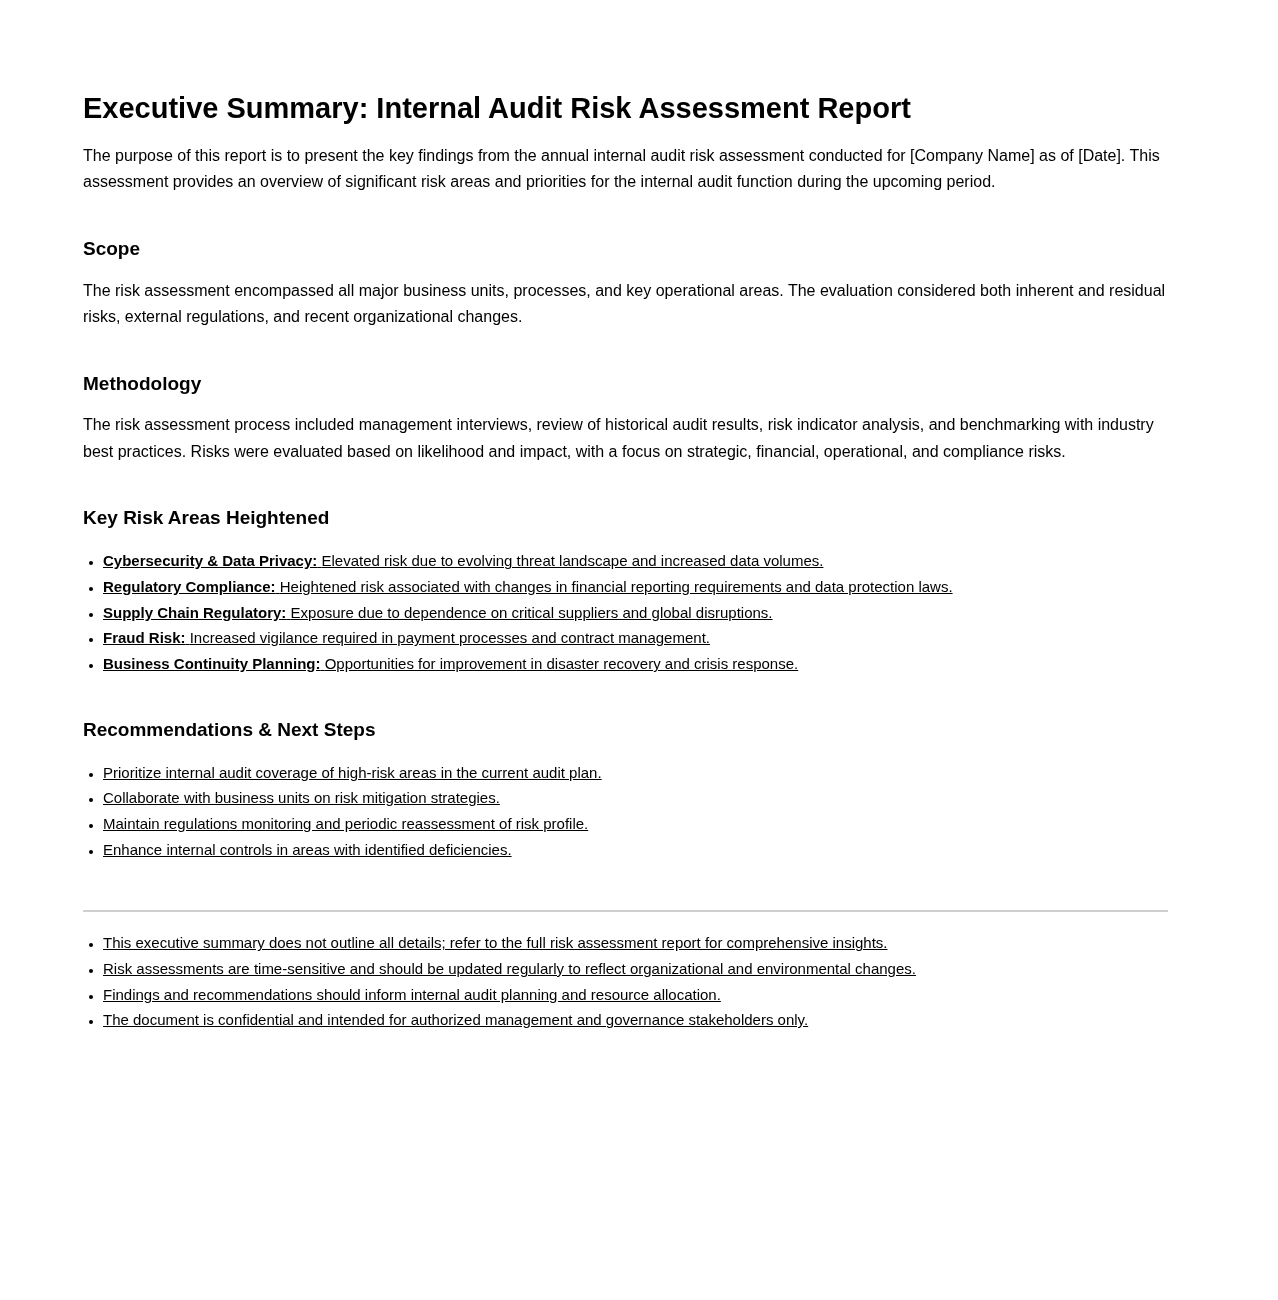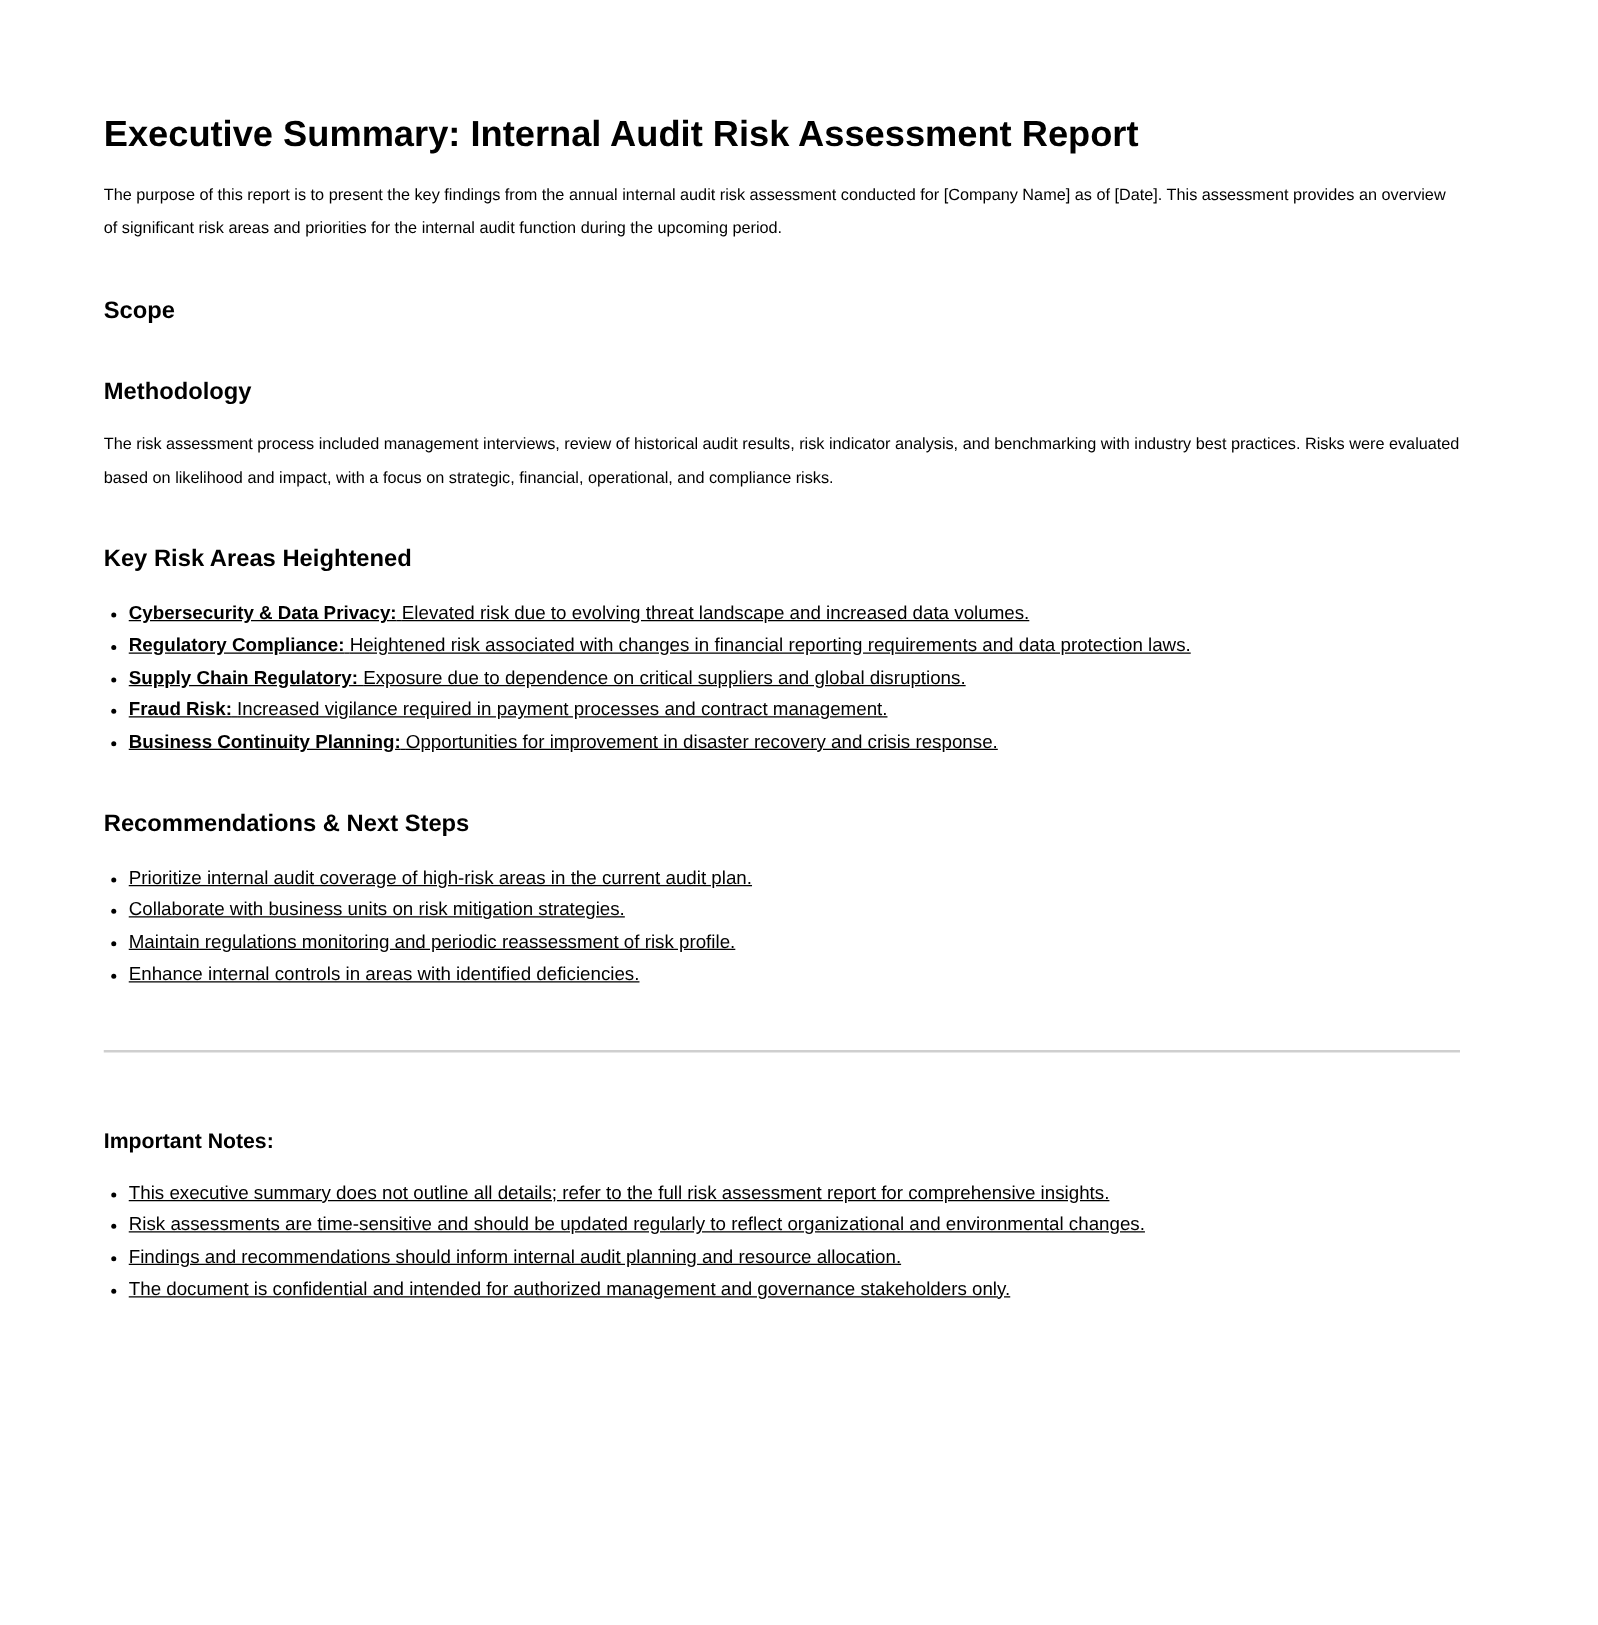--- a/index.html
+++ b/index.html
@@ -27,21 +27,21 @@
     margin: 0;
     letter-spacing: 0;
   }
   h2.section-heading {
     font-size: 19px;
     line-height: 1.2;
     font-weight: 700;
     margin: 42px 0 0 0;
   }
   p.section-body {
-    font-size: 13px;
+    font-size: 16px;
     line-height: 26.5px;
     margin: 17px 0 0 0;
   }
   ul.bullet-list {
     font-size: 15px;
     margin: 18px 0 0 0;
     padding: 0 0 0 20px;
     list-style: disc outside;
     text-decoration: underline;
   }
@@ -70,20 +70,21 @@
 </head>
 <body>
 
 <div class="doc">
 
   <h1 class="doc-title">Executive Summary: Internal Audit Risk Assessment Report</h1>
 
   <p class="section-body">The purpose of this report is to present the key findings from the annual internal audit risk assessment conducted for [Company Name] as of [Date]. This assessment provides an overview of significant risk areas and priorities for the internal audit function during the upcoming period.</p>
 
   <h2 class="section-heading">Scope</h2>
+  <p class="section-body">The risk assessment encompassed all major business units, processes, and key operational areas. The evaluation considered both inherent and residual risks, external regulations, and recent organizational changes.</p>
 
   <h2 class="section-heading">Methodology</h2>
   <p class="section-body">The risk assessment process included management interviews, review of historical audit results, risk indicator analysis, and benchmarking with industry best practices. Risks were evaluated based on likelihood and impact, with a focus on strategic, financial, operational, and compliance risks.</p>
 
   <h2 class="section-heading">Key Risk Areas Heightened</h2>
   <ul class="bullet-list">
     <li><span class="term">Cybersecurity &amp; Data Privacy:</span> <span>Elevated risk due to evolving threat landscape and increased data volumes.</span></li>
     <li><span class="term">Regulatory Compliance:</span> <span>Heightened risk associated with changes in financial reporting requirements and data protection laws.</span></li>
     <li><span class="term">Supply Chain Regulatory:</span> <span>Exposure due to dependence on critical suppliers and global disruptions.</span></li>
     <li><span class="term">Fraud Risk:</span> <span>Increased vigilance required in payment processes and contract management.</span></li>
@@ -93,21 +94,20 @@
   <h2 class="section-heading">Recommendations &amp; Next Steps</h2>
   <ul class="bullet-list">
     <li>Prioritize internal audit coverage of high-risk areas in the current audit plan.</li>
     <li>Collaborate with business units on risk mitigation strategies.</li>
     <li>Maintain regulations monitoring and periodic reassessment of risk profile.</li>
     <li>Enhance internal controls in areas with identified deficiencies.</li>
   </ul>
 
   <hr class="section-divider">
 
-  <h3 class="notes-heading">Important Notes:</h3>
   <ul class="bullet-list">
     <li>This executive summary does not outline all details; refer to the full risk assessment report for comprehensive insights.</li>
     <li>Risk assessments are time-sensitive and should be updated regularly to reflect organizational and environmental changes.</li>
     <li>Findings and recommendations should inform internal audit planning and resource allocation.</li>
     <li>The document is confidential and intended for authorized management and governance stakeholders only.</li>
   </ul>
 
 </div>
 
 </body></html>

